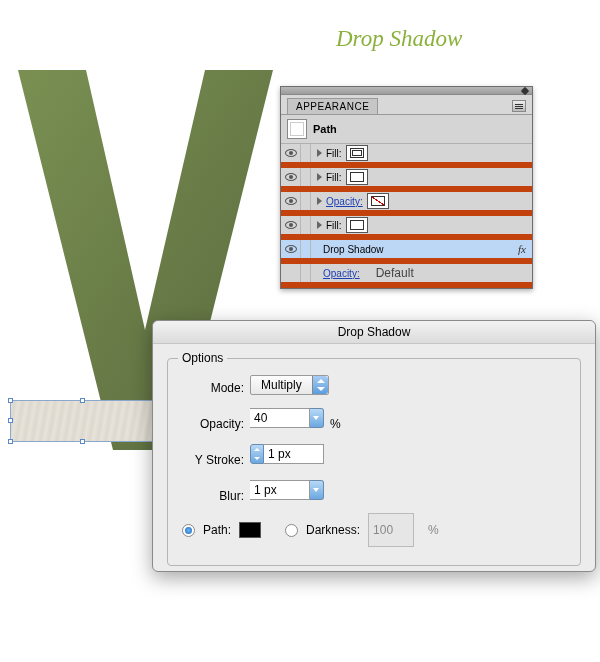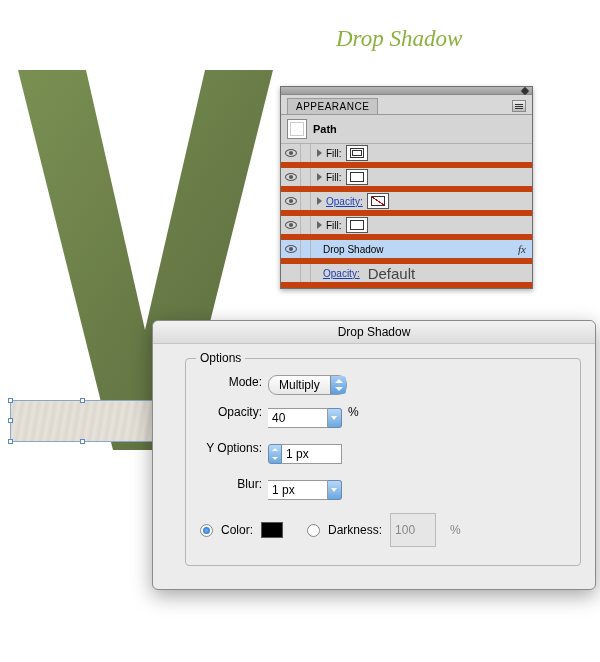--- a/index.html
+++ b/index.html
@@ -150,22 +150,22 @@
       linear-gradient(to top right, transparent 45%, #d40000 45%, #d40000 55%, transparent 55%),
       #fff;
   }
   .row-fx {
     margin-left:auto;margin-right:6px;
     font-style:italic;font-size:11px;color:#333;
     font-family:Liberation Serif, serif;
   }
   .row-indent { padding-left: 12px; }
   .row-default {
-    margin-left: 4px;
-    font-size:15px;color:#444;
+    margin-left: 12px;
+    font-size:12px;color:#444;
   }
   
   .dialog {
     position: absolute;
     top: 320px; left: 152px;
     width: 444px;
     border: 1px solid #8a8a8a;
     border-radius: 6px;
     background: #ececec;
     box-shadow: 0 6px 20px rgba(0,0,0,.35);
@@ -173,55 +173,54 @@
   .dialog-title {
     text-align:center;
     font-size:12px;
     padding:4px 0;
     border-bottom:1px solid #c5c5c5;
     background: linear-gradient(#f2f2f2,#dcdcdc);
     border-radius:6px 6px 0 0;
   }
   .dialog-body {
     display:flex;
-    padding:14px 14px 23px;
+    padding:14px 14px 5px;
     gap:16px;
-    margin-left:18px;
   }
   .options-group {
     flex:1;
     border:1px solid #b5b5b5;
     border-radius:4px;
     padding:16px 14px 18px;
     position:relative;
   }
   .options-legend {
     position:absolute;
     top:-8px;left:10px;
     background:#ececec;
     padding:0 4px;
     font-size:12px;
   }
   .form-row {
     display:flex;
-    align-items:flex-start;
+    align-items:flex-end;
     margin-bottom:10px;
   }
   .form-label {
     width:68px;
     text-align:right;
     padding-right:6px;
     font-size:12px;
   }
   .select {
     display:flex;align-items:center;
     height:20px;
     background: linear-gradient(#fdfdfd,#e8e8e8);
     border:1px solid #9a9a9a;
-    border-radius:9px;
+    border-radius:2px;
     font-size:12px;
   }
   .select-val { padding:0 10px; }
   .select-btn {
     width:16px;height:100%;
     background: linear-gradient(#a8cdf5,#5b9dde);
     border-left:1px solid #888;
     border-radius:0 3px 3px 0;
     position:relative;
   }
@@ -466,38 +465,38 @@
         <div class="form-label">Opacity:</div>
         <div class="num-input with-drop">
           <input class="num-field wide" value="40" style="">
           <div class="dropbtn"></div>
         </div>
         <span class="unit">%</span>
       </div>
 
 
       <div class="form-row">
-        <div class="form-label">Y Options:</div>
+        <div class="form-label">Y Stroke:</div>
         <div class="num-input">
           <div class="stepper"></div>
           <input class="num-field" value="1 px" style="">
         </div>
       </div>
 
       <div class="form-row">
         <div class="form-label">Blur:</div>
         <div class="num-input with-drop">
           <input class="num-field" value="1 px" style="">
           <div class="dropbtn"></div>
         </div>
       </div>
 
       <div class="color-row">
         <span class="radio checked"></span>
-        <span class="radio-label">Color:</span>
+        <span class="radio-label">Path:</span>
         <div class="color-box"></div>
         <span style="width:8px"></span>
         <span class="radio"></span>
         <span class="radio-label">Darkness:</span>
         <input class="darkness-input" disabled="" value="100" style="">
         <span class="unit" style="color:#888">%</span>
       </div>
     </div>
 
   </div>

